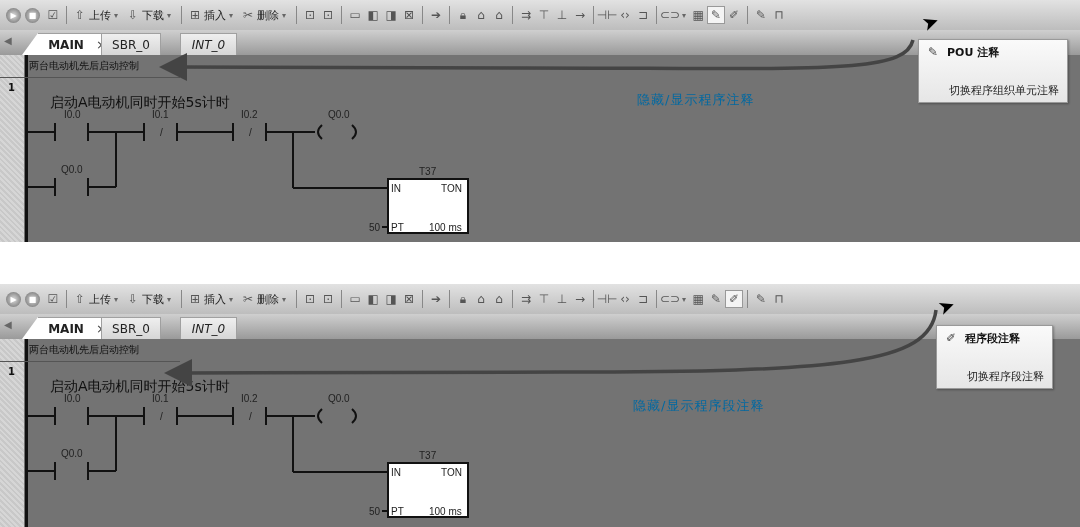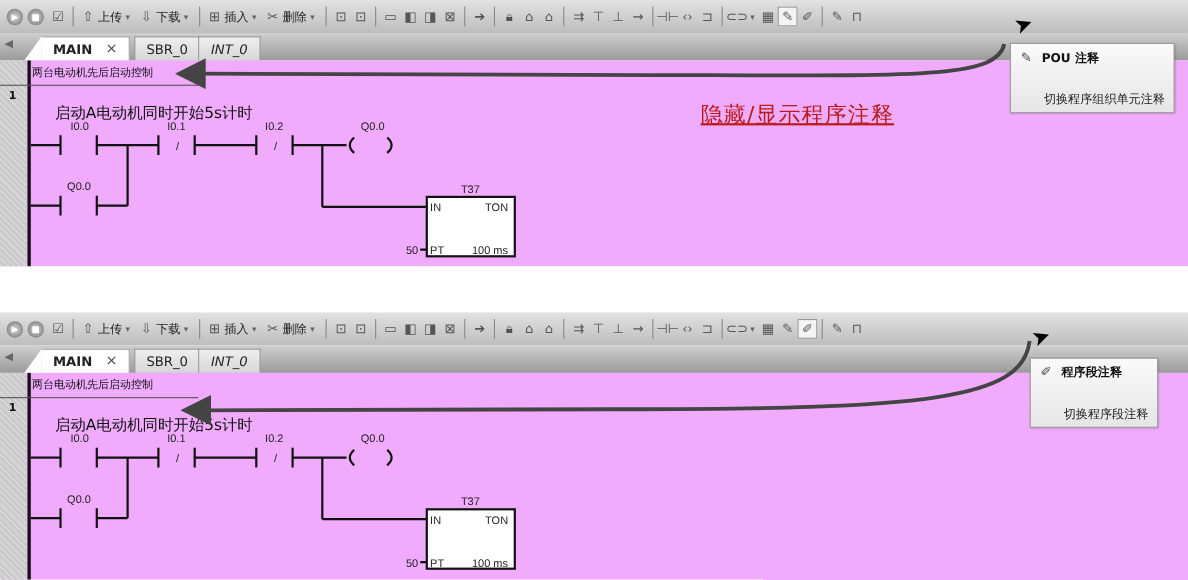--- a/index.html
+++ b/index.html
@@ -20,35 +20,35 @@
 
   .tabbar { position: absolute; left: 0; top: 30px; width: 1080px; height: 25px;
             background: linear-gradient(#cfcfcf, #9a9a9a); }
   .tab-scroll { position: absolute; left: 4px; top: 5px; font-size: 10px; color: #666; }
   .tab { position: absolute; top: 3px; height: 22px; font-size: 12px; display: flex; align-items: center; justify-content: center;
          border: 1px solid #a0a0a0; border-bottom: none; background: linear-gradient(#efefef, #d6d6d6); color: #222; }
   .tab.main { left: 38px; width: 80px; background: #fff; font-weight: bold; border-left: none; }
   .tab.main::before { content: ""; position: absolute; left: -16px; top: -1px; width: 0; height: 0;
                       border-bottom: 22px solid #fff; border-left: 16px solid transparent; }
   .tab .close { font-weight: normal; margin-left: 12px; color: #444; font-size: 13px; }
-  .tab.sbr { left: 122px; width: 60px; align-items: center; }
+  .tab.sbr { left: 101px; width: 60px; align-items: center; }
   .tab.int { left: 180px; width: 57px; font-style: italic; }
 
-  .editor { position: absolute; left: 0; top: 55px; width: 1080px; bottom: 0; background: #f0abfc; }
+  .editor { position: absolute; left: 0; top: 55px; width: 1080px; bottom: 0; background: #737373; }
   .gutter { position: absolute; left: 0; top: 0; width: 24px; bottom: 0; background: #cfcfcf;
             background-image: repeating-linear-gradient(45deg, #d6d6d6 0 2px, #c8c8c8 2px 4px); }
   .rail { position: absolute; left: 25px; top: 0; width: 3px; bottom: 0; background: #111; }
   .pou-comment { position: absolute; left: 29px; top: 4px; font-size: 10px; color: #111; }
   .pou-sep { position: absolute; left: 0; top: 22px; width: 180px; height: 1px; background: #555; }
   .net-num { position: absolute; left: 8px; top: 27px; font-size: 10px; font-weight: bold; }
   .net-comment { position: absolute; left: 50px; top: 27px; font-size: 14px; margin-top: 12px; }
   .ladder { position: absolute; left: 0; top: 0; }
   .lbl { font-family: "Liberation Sans", sans-serif; font-size: 10px; fill: #222; }
 
-  .annotation { position: absolute; font-size: 20px; color: #b91c1c; letter-spacing: 1px; text-decoration: underline; }
+  .annotation { position: absolute; font-size: 13px; color: #0369a1; letter-spacing: 1px; }
   .tooltip { position: absolute; background: linear-gradient(#fafafa, #e6e6e6); border: 1px solid #999;
              box-shadow: 1px 1px 2px rgba(0,0,0,.3); padding: 4px 8px 4px 6px; font-size: 11px; }
   .tooltip .tt-title { font-weight: bold; display: flex; align-items: center; gap: 6px; }
   .tooltip .tt-desc { margin-top: 23px; padding-left: 24px; color: #222; }
   .tt-icon { width: 16px; height: 16px; display: inline-flex; align-items: center; justify-content: center; font-size: 12px; color: #444; }
   .cursor { position: absolute; font-size: 20px; color: #000; transform: rotate(-20deg); }
   .arrow-svg { position: absolute; left: 0; top: 0; pointer-events: none; }
 </style>
 </head>
 <body>
@@ -319,20 +319,21 @@
       <text class="lbl" x="328" y="63">Q0.0</text>
       <text class="lbl" x="419" y="120">T37</text>
       <text class="lbl" x="391" y="137">IN</text>
       <text class="lbl" x="441" y="137">TON</text>
       <text class="lbl" x="391" y="176">PT</text>
       <text class="lbl" x="429" y="176">100 ms</text>
       <text class="lbl" x="369" y="176" fill="#555">50</text>
     </svg>
   </div>
 
+  <div class="annotation" style="left: 633px; top: 113px;">隐藏/显示程序段注释</div>
 
   <div class="tooltip" style="left: 936px; top: 41px;">
     <div class="tt-title">
       <span class="tt-icon tt-ic">✐</span>
       <span>程序段注释</span>
     </div>
     <div class="tt-desc">切换程序段注释</div>
   </div>
 
   <span class="cursor" style="left: 938px; top: 10px;">➤</span>

